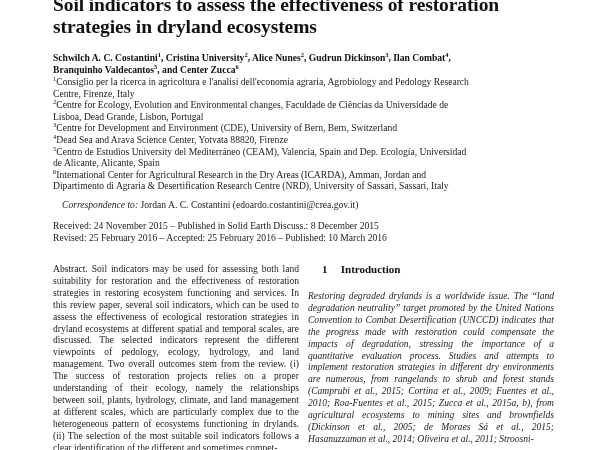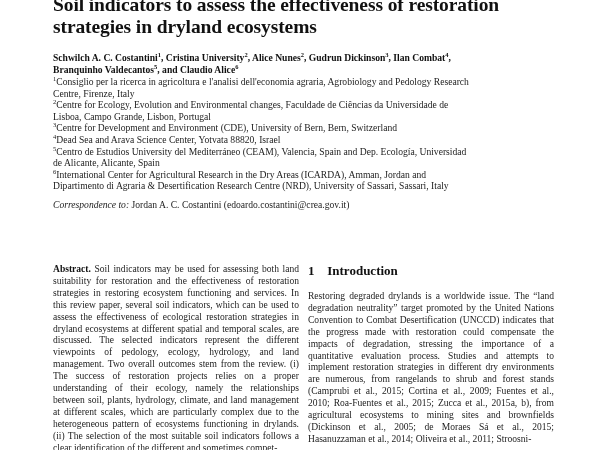--- a/index.html
+++ b/index.html
@@ -20,68 +20,70 @@
   .affils {
     position:absolute; left:53px; top:76px; width:420px;
     font-size:9.6px; line-height:11.6px; color:#222;
   }
   .affils div { margin:0; }
   sup { font-size:6.5px; line-height:0; vertical-align:super; }
   .corr {
     position:absolute; left:53px; top:199px; width:420px;
     font-size:9.6px; line-height:12px; color:#222;
   }
-  .corr .lbl { font-style:italic; }
+  .corr .lbl { font-style:italic;margin-left:9px; }
   .dates {
     position:absolute; left:53px; top:220px; width:420px;
     font-size:9.6px; line-height:12px; color:#222;
   }
   .col {
     position:absolute; font-size:9.55px; line-height:11.9px; color:#222;
     text-align:justify; width:246px;
   }
   .col-left { left:53px; top:263px; }
-  .col-right { left:308px; top:290px; width:246px; }
-  .abs-label { font-weight:bold; color:#111;margin-top:44px; }
+  .col-right { left:308px; top:290px; width:246px;font-style:italic; }
+  .abs-label { font-weight:normal; color:#111;margin-top:44px; }
   .sec-head {
-    position:absolute; left:308px; top:263px;
-    font-weight:bold; font-size:13px; color:#111;
+    position:absolute; left:322px; top:263px;
+    font-weight:bold; font-size:11px; color:#111;
   }
   .sec-head .num { display:inline-block; width:16px; }
 </style>
 </head>
 <body>
 
 <div class="title">Soil indicators to assess the effectiveness of restoration strategies in dryland ecosystems</div>
 
 <div class="authors">
   <span><span>Schwilch A. C. Costantini</span><sup>1</sup><span>, </span></span>
   <span><span>Cristina University</span><sup>2</sup><span>, </span></span>
   <span><span>Alice Nunes</span><sup>2</sup><span>, </span></span>
   <span><span>Gudrun Dickinson</span><sup>3</sup><span>, </span></span>
   <span><span>Ilan Combat</span><sup>4</sup><span>,</span></span><br>
   <span><span>Branquinho Valdecantos</span><sup>5</sup><span>, and </span></span>
-  <span><span>Claudio Alice</span><sup>6</sup><span></span></span>
+  <span><span>Center Zucca</span><sup>6</sup><span></span></span>
 </div>
 
 <div class="affils">
   <div><sup>1</sup><span>Consiglio per la ricerca in agricoltura e l'analisi dell'economia agraria, Agrobiology and Pedology Research Centre, Firenze, Italy</span></div>
-  <div><sup>2</sup><span>Centre for Ecology, Evolution and Environmental changes, Faculdade de Ciências da Universidade de Lisboa, Campo Grande, Lisbon, Portugal</span></div>
+  <div><sup>2</sup><span>Centre for Ecology, Evolution and Environmental changes, Faculdade de Ciências da Universidade de Lisboa, Dead Grande, Lisbon, Portugal</span></div>
   <div><sup>3</sup><span>Centre for Development and Environment (CDE), University of Bern, Bern, Switzerland</span></div>
-  <div><sup>4</sup><span>Dead Sea and Arava Science Center, Yotvata 88820, Israel</span></div>
+  <div><sup>4</sup><span>Dead Sea and Arava Science Center, Yotvata 88820, Firenze</span></div>
   <div><sup>5</sup><span>Centro de Estudios University del Mediterráneo (CEAM), Valencia, Spain and Dep. Ecología, Universidad de Alicante, Alicante, Spain</span></div>
   <div><sup>6</sup><span>International Center for Agricultural Research in the Dry Areas (ICARDA), Amman, Jordan and Dipartimento di Agraria &amp; Desertification Research Centre (NRD), University of Sassari, Sassari, Italy</span></div>
 </div>
 
 <div class="corr">
   <span class="lbl">Correspondence to:</span>
   <span>Jordan A. C. Costantini (edoardo.costantini@crea.gov.it)</span>
 </div>
 
 <div class="dates">
+  <div>Received: 24 November 2015 – Published in Solid Earth Discuss.: 8 December 2015</div>
+  <div>Revised: 25 February 2016 – Accepted: 25 February 2016 – Published: 10 March 2016</div>
 </div>
 
 <div class="col col-left">
   <span class="abs-label">Abstract.</span>
   <span>Soil indicators may be used for assessing both land suitability for restoration and the effectiveness of restoration strategies in restoring ecosystem functioning and services. In this review paper, several soil indicators, which can be used to assess the effectiveness of ecological restoration strategies in dryland ecosystems at different spatial and temporal scales, are discussed. The selected indicators represent the different viewpoints of pedology, ecology, hydrology, and land management. Two overall outcomes stem from the review. (i) The success of restoration projects relies on a proper understanding of their ecology, namely the relationships between soil, plants, hydrology, climate, and land management at different scales, which are particularly complex due to the heterogeneous pattern of ecosystems functioning in drylands. (ii) The selection of the most suitable soil indicators follows a clear identification of the different and sometimes compet-</span>
 </div>
 
 <div class="sec-head">
   <span class="num">1</span>
   <span>Introduction</span>

